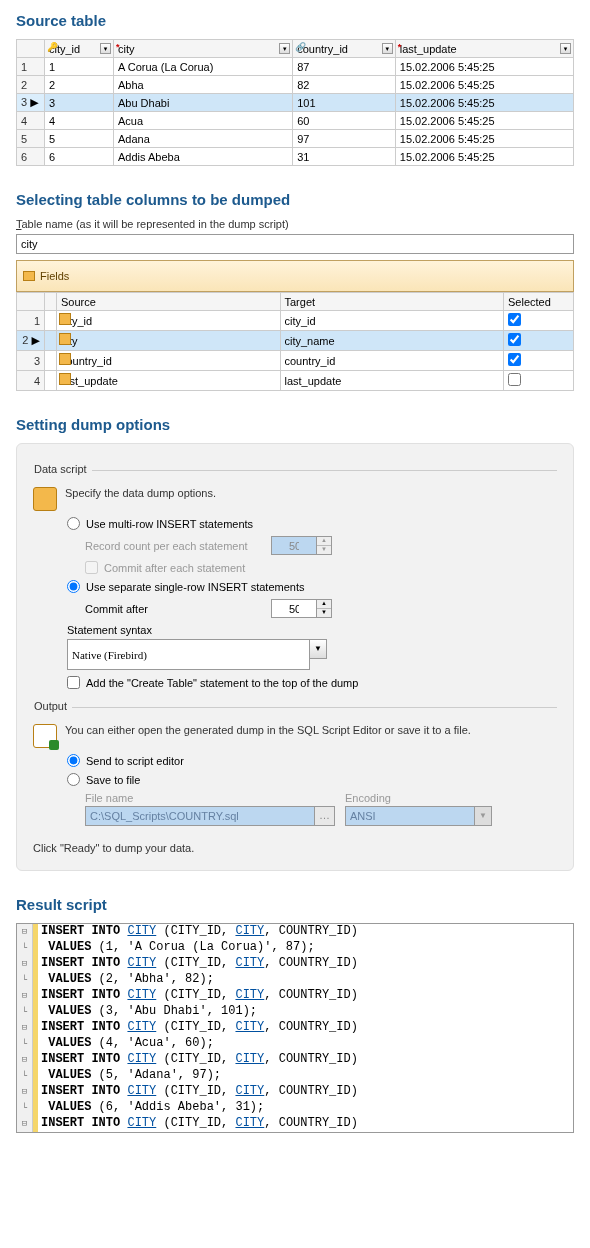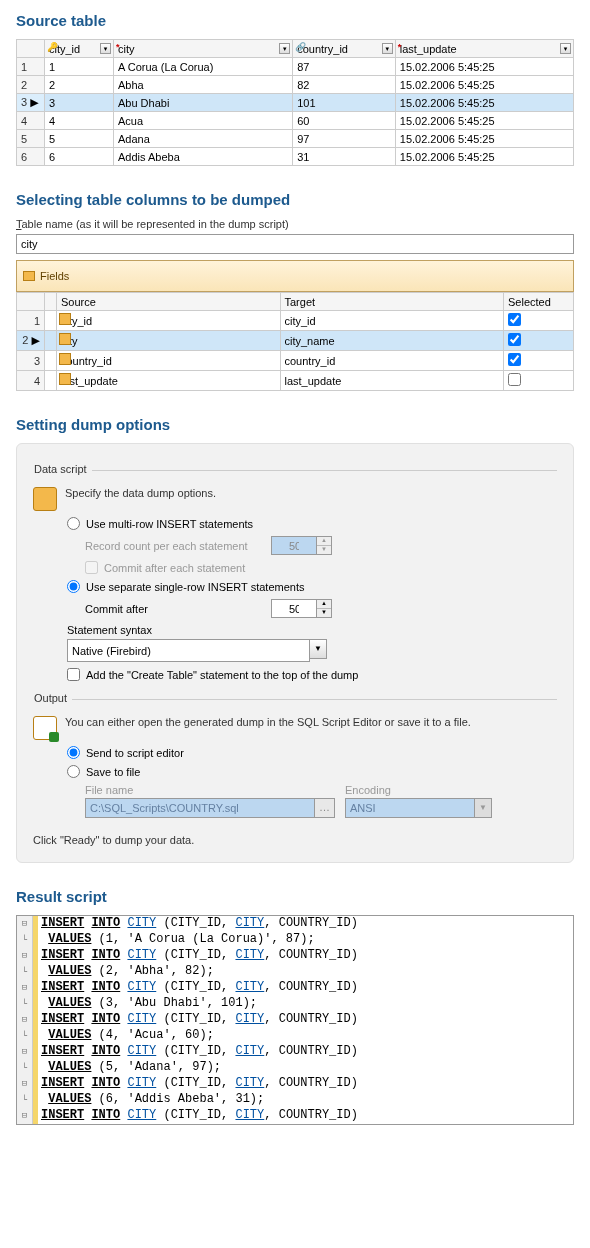--- a/index.html
+++ b/index.html
@@ -45,21 +45,21 @@
 .radio, .cb { width: 13px; height: 13px; }
 .indent { margin-left: 52px; }
 .disabled { color: #999; }
 .numbox { display: flex; }
 .numbox input { width: 46px; height: 19px; border: 1px solid #999; padding: 0 17px; font-size: 11px; text-align: left; }
 .numbox .spin { width: 15px; height: 19px; border: 1px solid #999; border-left: none; background: #eee; display: flex; flex-direction: column; }
 .numbox .spin div { flex: 1; font-size: 6px; text-align: center; line-height: 7px; border-bottom: 1px solid #bbb; }
 .numbox .spin div:last-child { border: none; }
 .numbox.dis input { background: #bcd7f0; color: #888; }
 .combo { display: flex; width: 260px; }
-.combo input { flex: 1; height: 23px; border: 1px solid #999; padding: 0 4px; font-size: 11px; }
+.combo input { flex: 1; height: 31px; border: 1px solid #999; padding: 0 4px; font-size: 11px; font-family: Liberation Serif, serif; }
 .combo .cbtn { width: 17px; height: 20px; border: 1px solid #999; border-left: none; background: linear-gradient(#fff,#ddd); font-size: 8px; text-align: center; line-height: 18px; }
 .bigicon { width: 24px; height: 24px; float: left; margin: 0 8px 0 0; background: #f3b84b; border: 1px solid #b87f14; border-radius: 3px; }
 .bigicon2 { width: 24px; height: 24px; float: left; margin: 0 8px 0 0; background: #fff; border: 1px solid #b87f14; border-radius: 3px; position: relative; }
 .bigicon2:after { content: ""; position: absolute; right: -3px; bottom: -3px; width: 10px; height: 10px; background: #2a8a2a; border-radius: 2px; }
 .file-row { display: flex; gap: 10px; margin-left: 52px; margin-top: 4px; }
 .file-col { display: flex; flex-direction: column; gap: 2px; }
 .file-col .lbl { color: #999; }
 .file-input-wrap { display: flex; }
 .file-input-wrap input { width: 230px; height: 20px; border: 1px solid #999; background: #bcd7f0; color: #6581a2; padding: 0 4px; font-size: 11px; }
 .file-input-wrap .dots { width: 20px; height: 20px; border: 1px solid #999; border-left: none; background: #e8e8e8; text-align: center; line-height: 16px; color: #888; }
@@ -67,21 +67,21 @@
 .enc-wrap input { width: 130px; height: 20px; border: 1px solid #999; background: #bcd7f0; color: #6581a2; padding: 0 4px; font-size: 11px; }
 .enc-wrap .cbtn { width: 17px; height: 20px; border: 1px solid #999; border-left: none; background: #ddd; font-size: 8px; text-align: center; line-height: 18px; color: #999; }
 .footer-txt { margin-top: 16px; color: #333; }
 
 
 .code-box { border: 1px solid #999; width: 100%; background: #fff; font-family: 'Courier New', monospace; font-size: 12px; }
 .code-line { display: flex; height: 16px; }
 .gutter { width: 16px; background: #f0f0f0; border-right: 1px solid #ccc; text-align: center; font-size: 9px; color: #777; line-height: 16px; }
 .yellow { width: 5px; background: #f5d66b; }
 .code { padding-left: 3px; white-space: pre; }
-.kw { color: #000; font-weight: bold; text-decoration: underline; }
+.kw { color: #000; font-weight: bold; }
 .link { color: #0050a0; text-decoration: underline; }
 .clear { clear: both; }
 </style>
 </head>
 <body>
 
 <h2>Source table</h2>
 <div class="section-wrap">
   <table class="data-grid">
     <thead>

